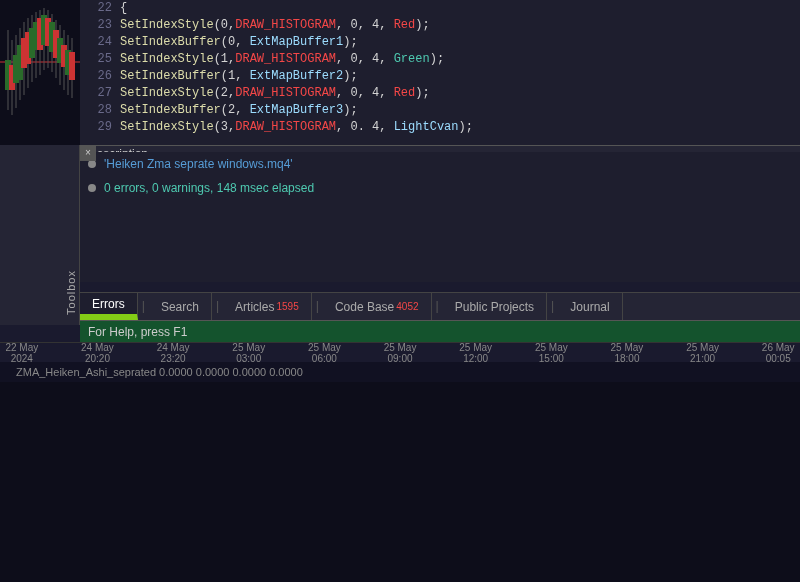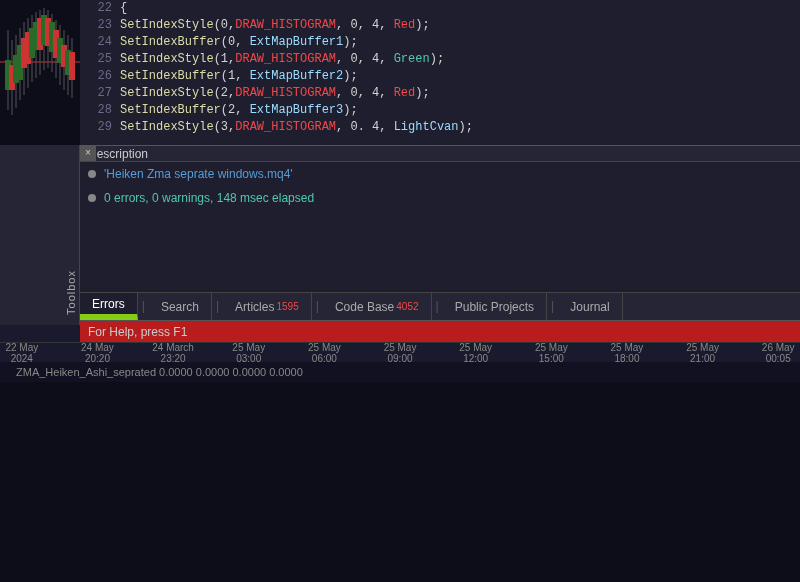--- a/index.html
+++ b/index.html
@@ -87,21 +87,21 @@
       display: flex;
       align-items: center;
       justify-content: center;
       cursor: pointer;
       z-index: 10;
     }
 
     
     #description-area {
       position: absolute;
-      top: 162px;
+      top: 152px;
       left: 80px;
       width: 720px;
       height: 130px;
       background: #1e1e2e;
     }
 
     .desc-row {
       display: flex;
       align-items: center;
       padding: 3px 8px;
@@ -165,21 +165,21 @@
       padding: 0 2px;
     }
 
     
     #status-bar {
       position: absolute;
       top: 320px;
       left: 80px;
       width: 720px;
       height: 22px;
-      background: #b91c1c;
+      background: #14532d;
       border-top: 1px solid #555;
       display: flex;
       align-items: center;
       padding: 0 8px;
       font-family: Arial, sans-serif;
       font-size: 12px;
       color: #ccc;
     }
 
     
@@ -373,21 +373,21 @@
     </div>
   </div>
 
 <div id="status-bar">
   <span>For Help, press F1</span>
 </div>
 
 <div id="time-axis">
 <span class="time-label">22 May 2024</span>
     <span class="time-label">24 May 20:20</span>
-    <span class="time-label">24 March 23:20</span>
+    <span class="time-label">24 May 23:20</span>
     <span class="time-label">25 May 03:00</span>
     <span class="time-label">25 May 06:00</span>
     <span class="time-label">25 May 09:00</span>
     <span class="time-label">25 May 12:00</span>
     <span class="time-label">25 May 15:00</span>
     <span class="time-label">25 May 18:00</span>
     <span class="time-label">25 May 21:00</span>
     <span class="time-label">26 May 00:05</span>
   </div>
 

